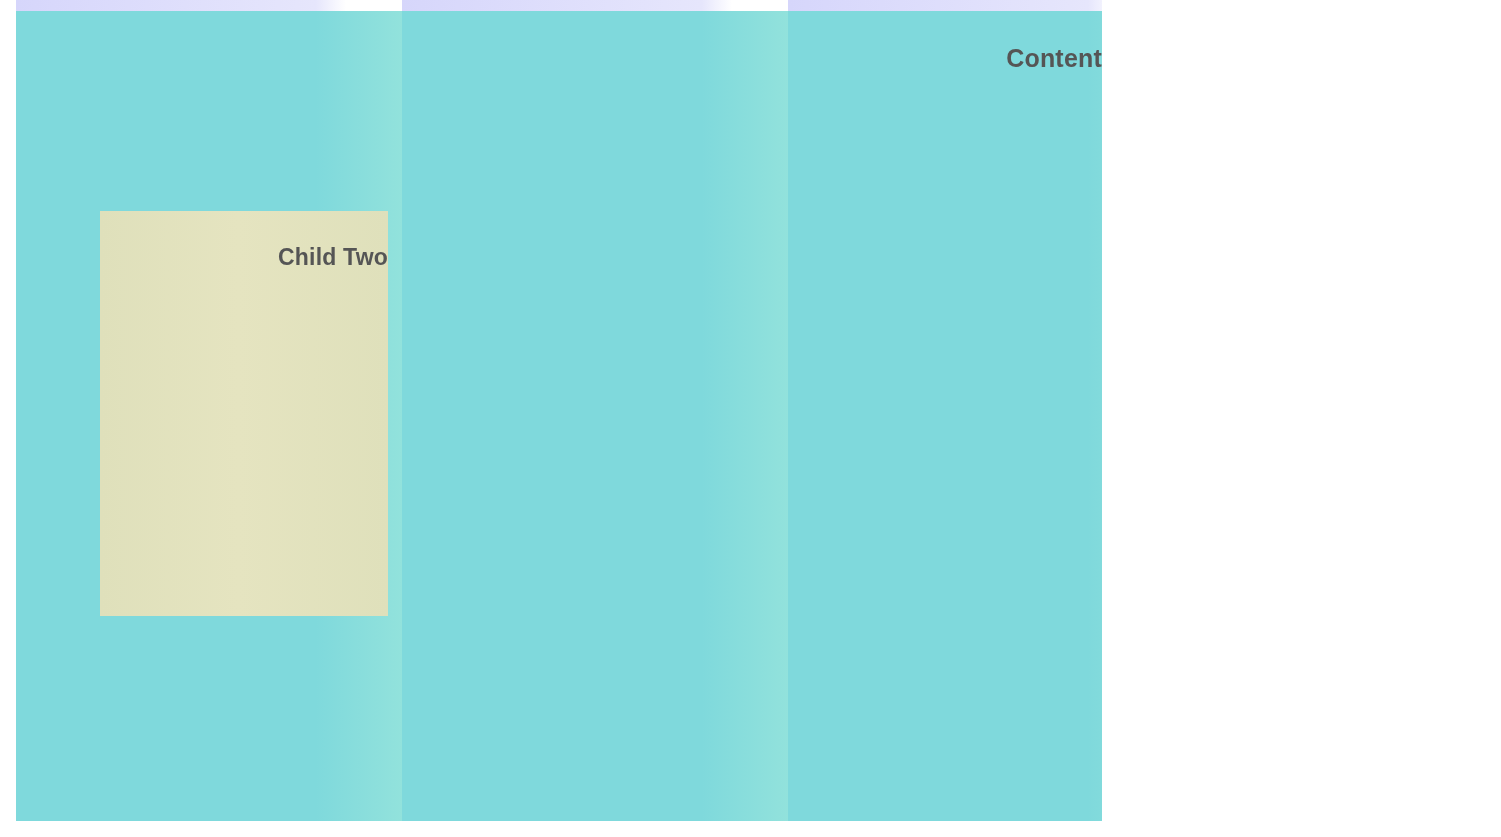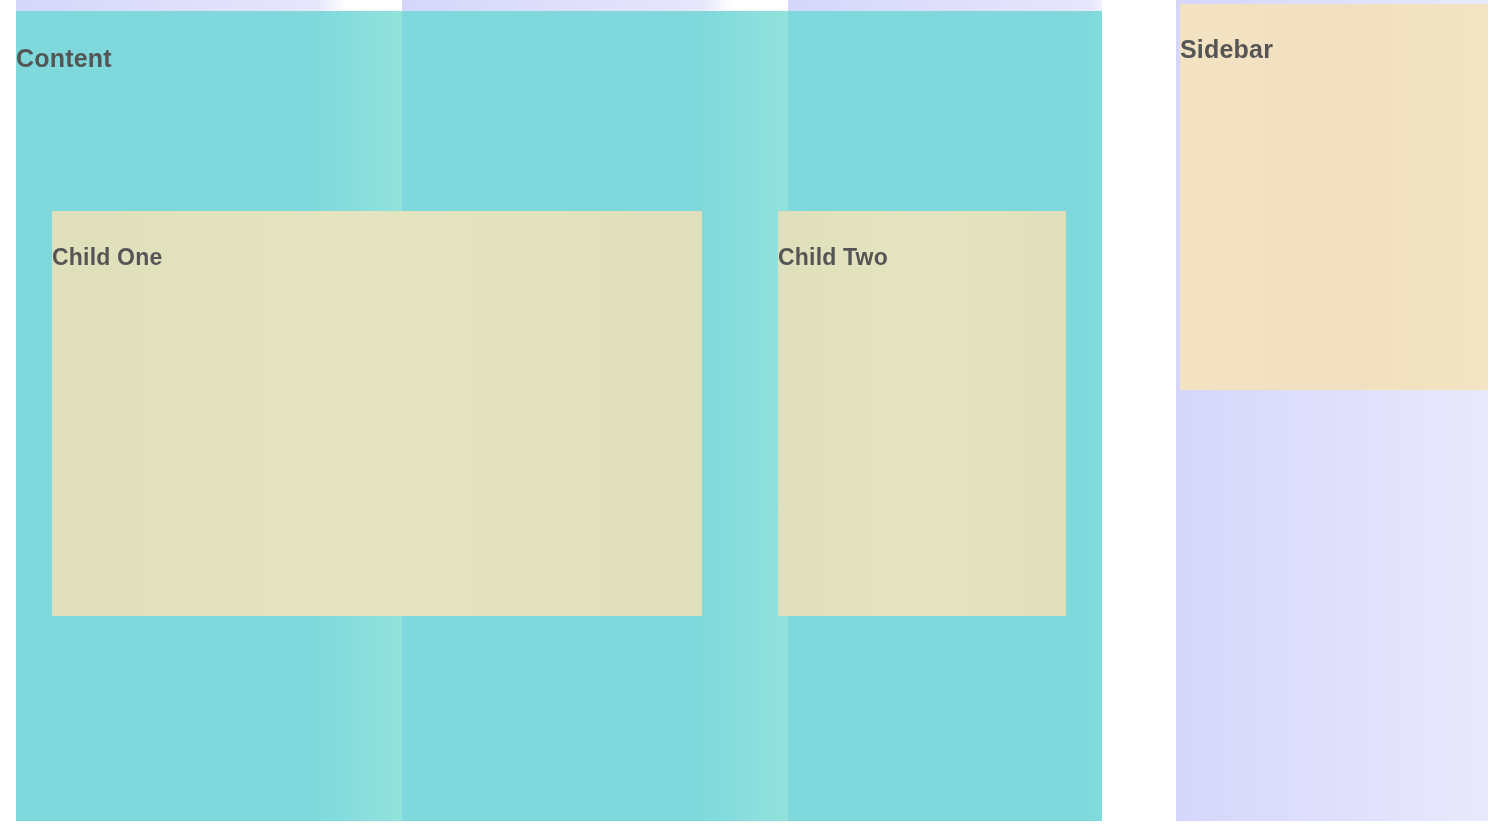--- a/index.html
+++ b/index.html
@@ -65,21 +65,21 @@
         #e6e6fc 300px,
         #ffffff 330px,
         #ffffff 386px
       );
     pointer-events: none;
   }
 
   .panel-title {
     margin: 0;
     padding-top: 30px;
-    text-align: left;
+    text-align: right;
     font-size: 25px;
     font-weight: bold;
     color: #555555;
     letter-spacing: 0.2px;
     line-height: 1;
     position: relative;
     z-index: 2;
   }
 
   .content-title {
@@ -161,33 +161,23 @@
 <div id="app-root">
 
   <div class="layout-row">
 
     <section class="content-panel">
 
       <h2 class="panel-title content-title">Content</h2>
 
       <div class="children-row">
 
-        <div class="child-panel child-one">
-          <h3 class="panel-title child-title">Child One</h3>
-        </div>
 
         <div class="child-panel child-two">
           <h3 class="panel-title child-title">Child Two</h3>
         </div>
 
       </div>
     </section>
 
-    <aside class="sidebar-col">
-
-      <div class="sidebar-panel">
-        <h2 class="panel-title sidebar-title">Sidebar</h2>
-      </div>
-
-    </aside>
 
   </div>
 </div>
 
 </body></html>

